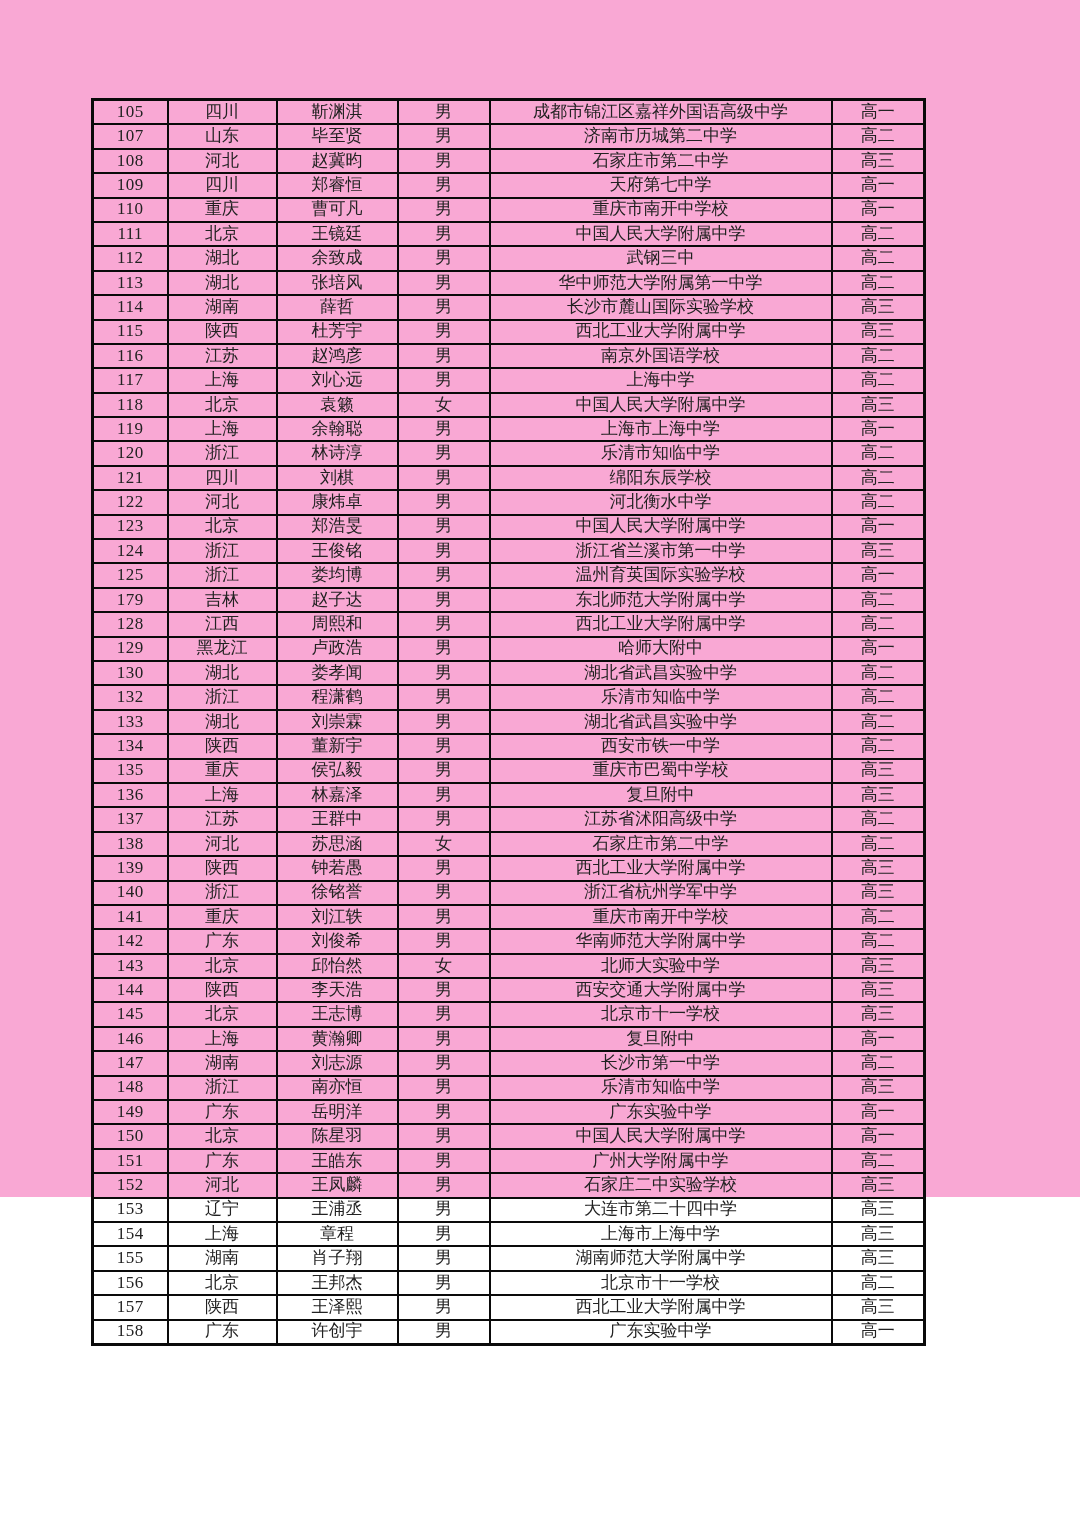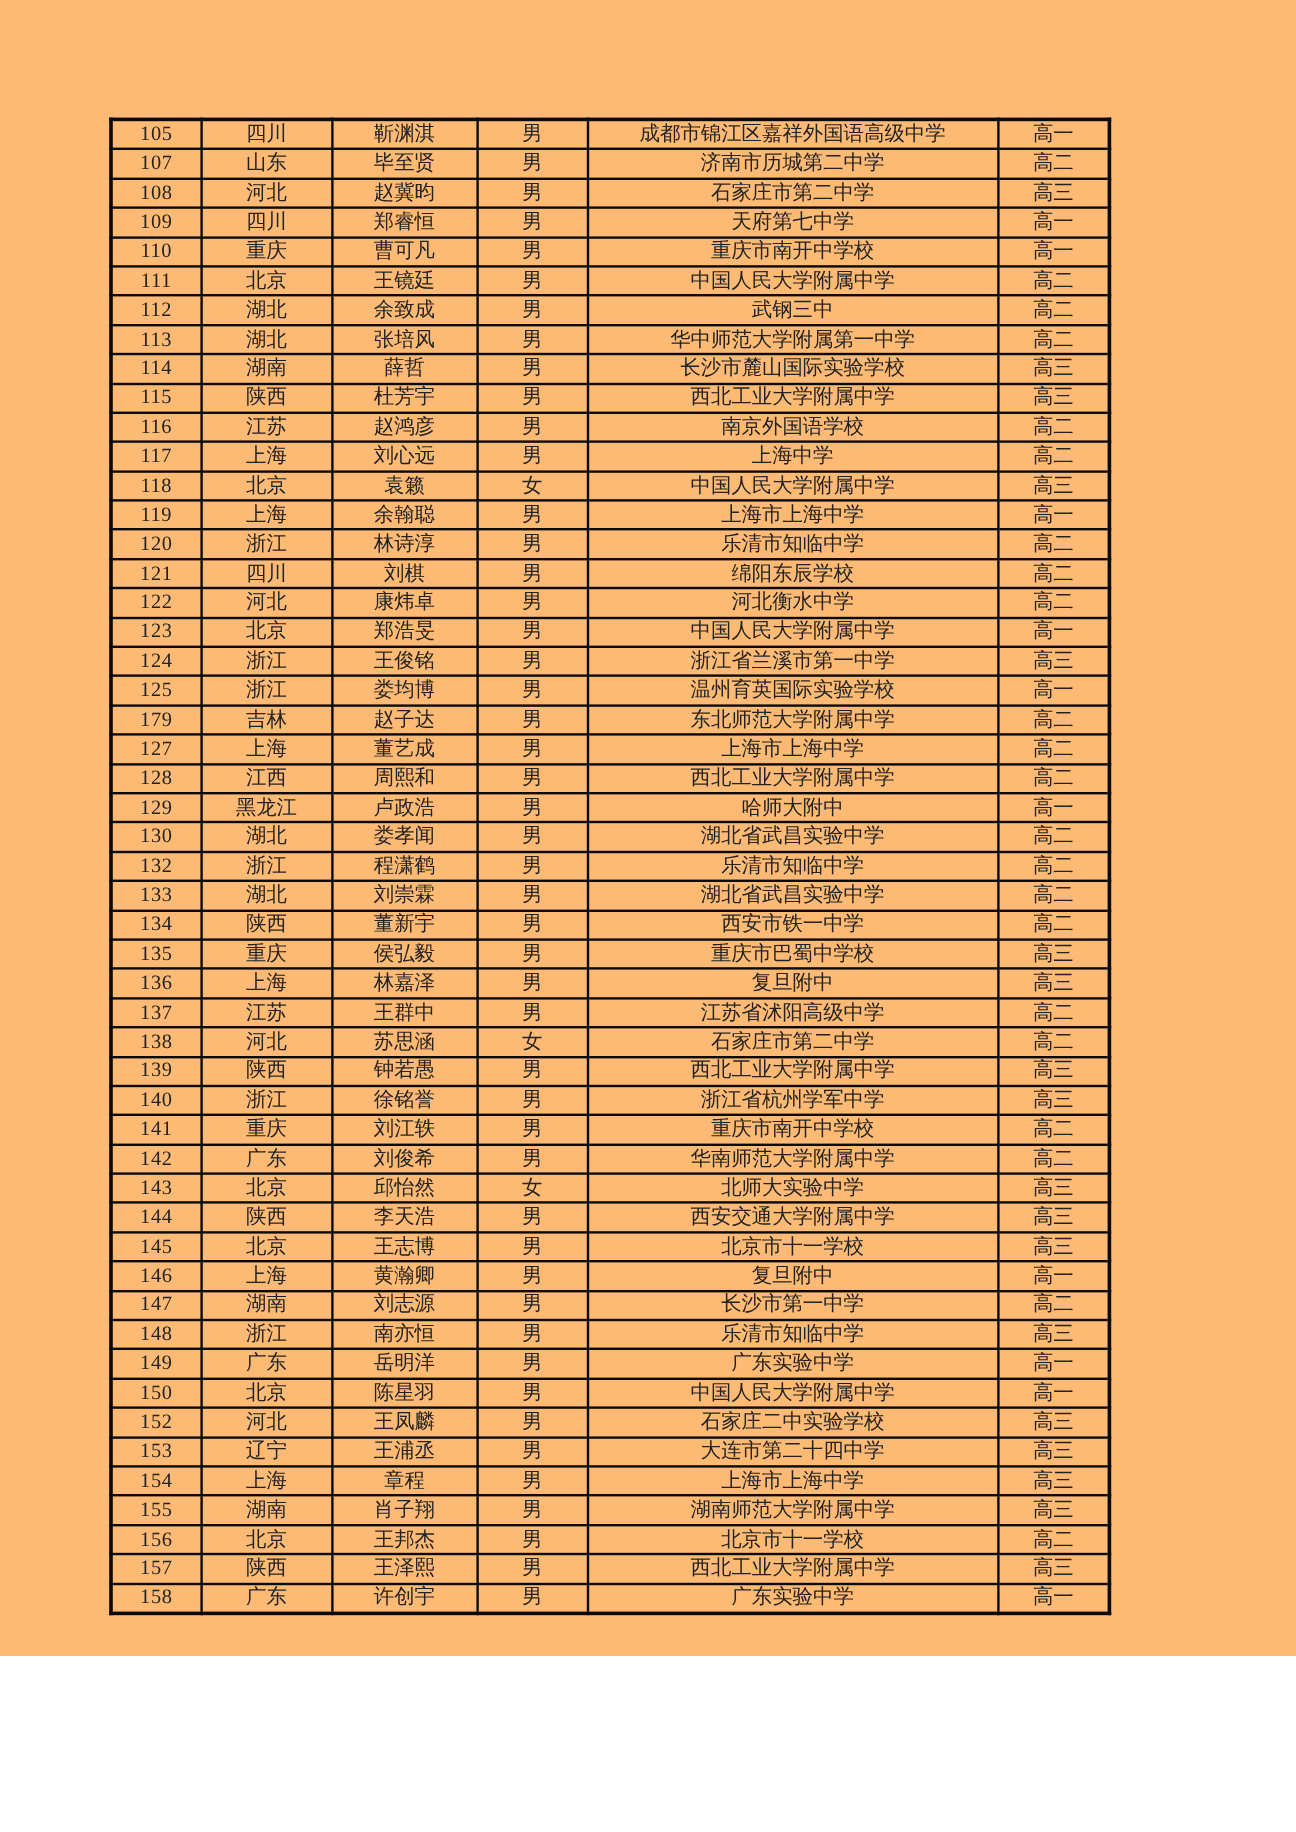--- a/index.html
+++ b/index.html
@@ -11,22 +11,22 @@
     width: 1080px;
     height: 1527px;
     position: relative;
     font-family: "Liberation Serif", serif;
     color: #1f1f1f;
   }
   .page {
     position: absolute;
     left: 0; top: 0;
     width: 1080px;
-    height: 1380px;
-    background: #fdba74;
+    height: 1197px;
+    background: #f9a8d4;
   }
   table.roster {
     position: absolute;
     left: 91px;
     top: 98px;
     width: 832px;
     border-collapse: collapse;
     table-layout: fixed;
     border: 3px solid #0a0a0a;
   }
@@ -229,28 +229,20 @@
         </tr>
         <tr>
           <td class="col-index">179</td>
           <td class="col-province">吉林</td>
           <td class="col-name">赵子达</td>
           <td class="col-gender">男</td>
           <td class="col-school">东北师范大学附属中学</td>
           <td class="col-grade">高二</td>
         </tr>
         <tr>
-          <td class="col-index">127</td>
-          <td class="col-province">上海</td>
-          <td class="col-name">董艺成</td>
-          <td class="col-gender">男</td>
-          <td class="col-school">上海市上海中学</td>
-          <td class="col-grade">高二</td>
-        </tr>
-        <tr>
           <td class="col-index">128</td>
           <td class="col-province">江西</td>
           <td class="col-name">周熙和</td>
           <td class="col-gender">男</td>
           <td class="col-school">西北工业大学附属中学</td>
           <td class="col-grade">高二</td>
         </tr>
         <tr>
           <td class="col-index">129</td>
           <td class="col-province">黑龙江</td>
@@ -413,20 +405,28 @@
         </tr>
         <tr>
           <td class="col-index">150</td>
           <td class="col-province">北京</td>
           <td class="col-name">陈星羽</td>
           <td class="col-gender">男</td>
           <td class="col-school">中国人民大学附属中学</td>
           <td class="col-grade">高一</td>
         </tr>
         <tr>
+          <td class="col-index">151</td>
+          <td class="col-province">广东</td>
+          <td class="col-name">王皓东</td>
+          <td class="col-gender">男</td>
+          <td class="col-school">广州大学附属中学</td>
+          <td class="col-grade">高二</td>
+        </tr>
+        <tr>
           <td class="col-index">152</td>
           <td class="col-province">河北</td>
           <td class="col-name">王凤麟</td>
           <td class="col-gender">男</td>
           <td class="col-school">石家庄二中实验学校</td>
           <td class="col-grade">高三</td>
         </tr>
         <tr>
           <td class="col-index">153</td>
           <td class="col-province">辽宁</td>

